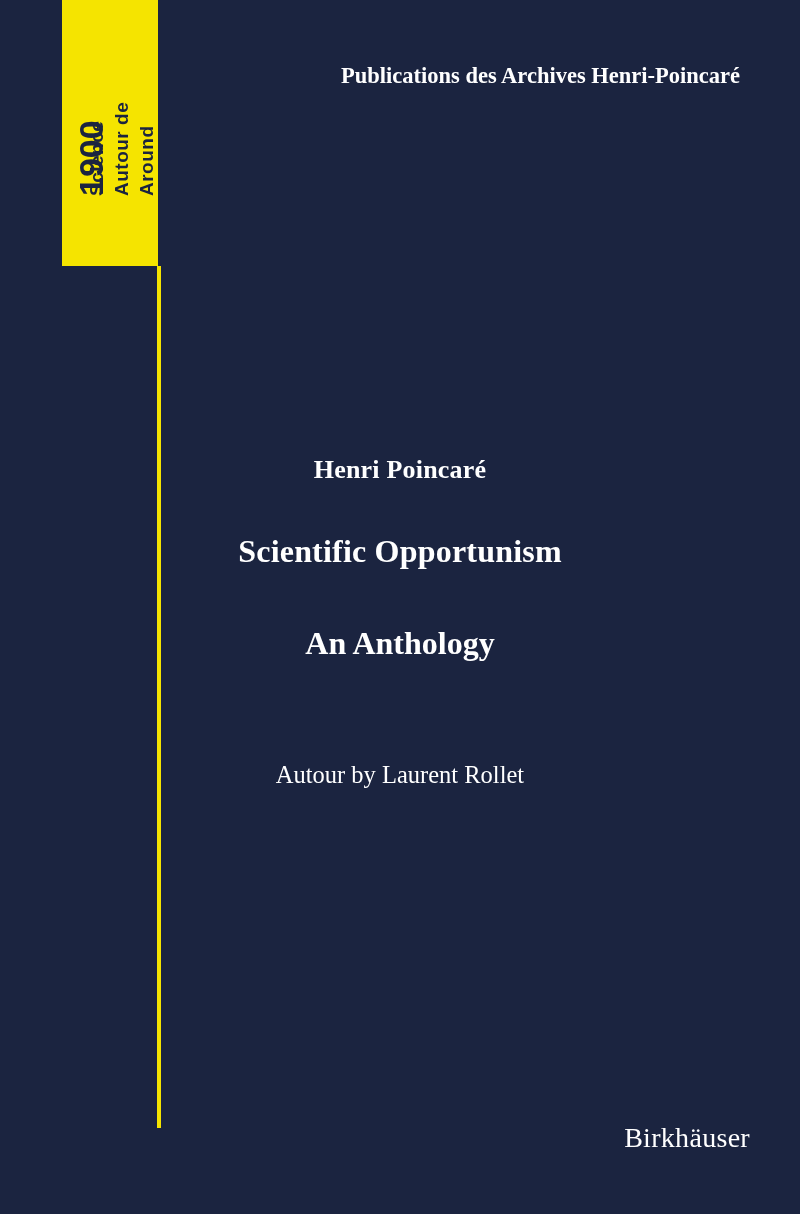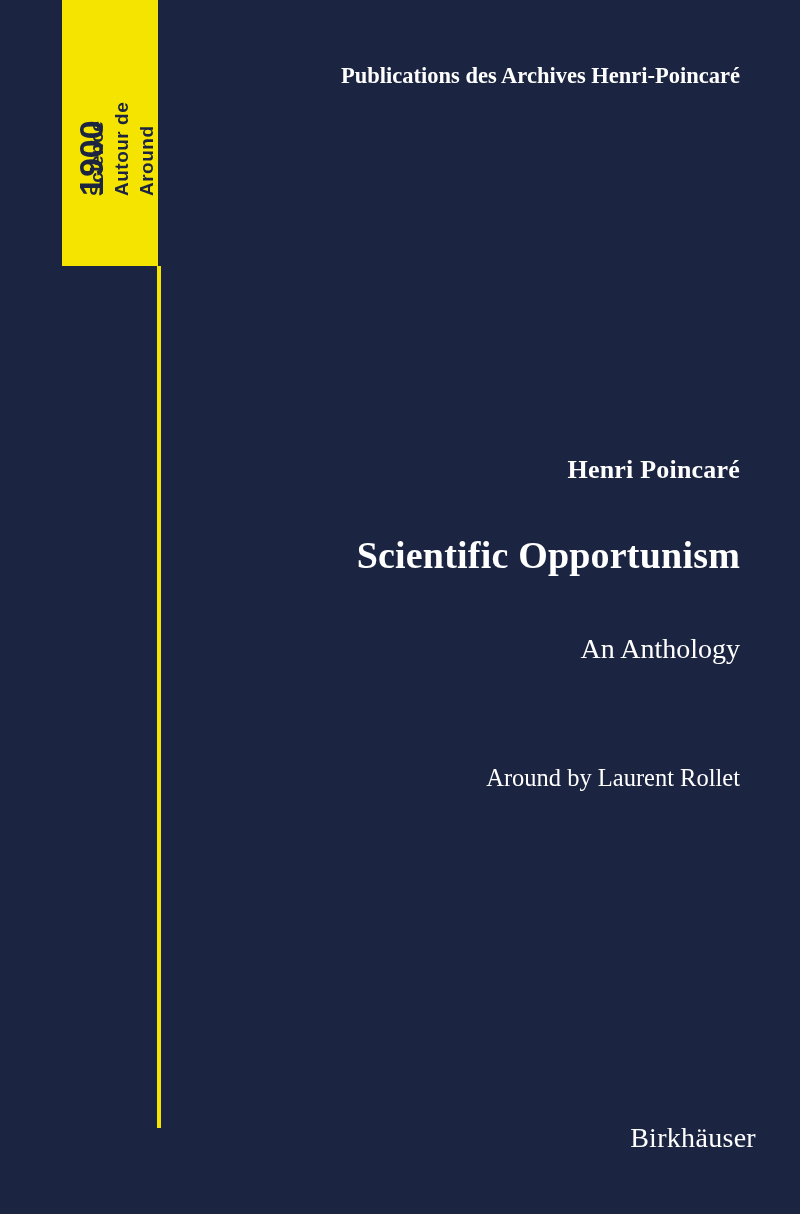--- a/index.html
+++ b/index.html
@@ -99,58 +99,58 @@
     line-height: 1.42;
     font-weight: bold;
   }
 
   
   .main-block {
     position: absolute;
     right: 60px;
     top: 455px;
     width: 680px;
-    text-align: right;
+    text-align: center;
     color: #ffffff;
   }
   .author {
     font-size: 26px;
     font-weight: bold;
     letter-spacing: 0.2px;
     margin: 0 0 44px 0;
   }
   .title {
-    font-size: 38px;
+    font-size: 32px;
     font-weight: bold;
     line-height: 1.38;
     margin: 17px 0 52px 0;
     letter-spacing: 0.2px;
   }
   .title-line {
     display: block;
   }
   .subtitle {
-    font-size: 28px;
-    font-weight: normal;
+    font-size: 32px;
+    font-weight: bold;
     margin: 0 0 96px 0;
   }
   .contrib {
     font-size: 24.5px;
     line-height: 1.4;
     margin: 0 0 30px 0;
     font-weight: normal;
   }
   .contrib:last-child {
     margin-bottom: 0;
   }
 
   
   .publisher {
     position: absolute;
-    right: 44px;
+    right: 50px;
     bottom: 60px;
     color: #ffffff;
     font-family: "Liberation Serif", serif;
     font-size: 28px;
     letter-spacing: 0.3px;
   }
 </style>
 </head>
 <body>
 
@@ -173,18 +173,18 @@
 
   <div class="main-block">
     <div class="author">Henri Poincaré</div>
 
     <div class="title">
       <span class="title-line">Scientific Opportunism</span>
     </div>
 
     <div class="subtitle">An Anthology</div>
 
-    <div class="contrib">Around by Laurent Rollet</div>
+    <div class="contrib">Autour by Laurent Rollet</div>
   </div>
 
   <div class="publisher">Birkhäuser</div>
 
 </div>
 
 </body></html>

